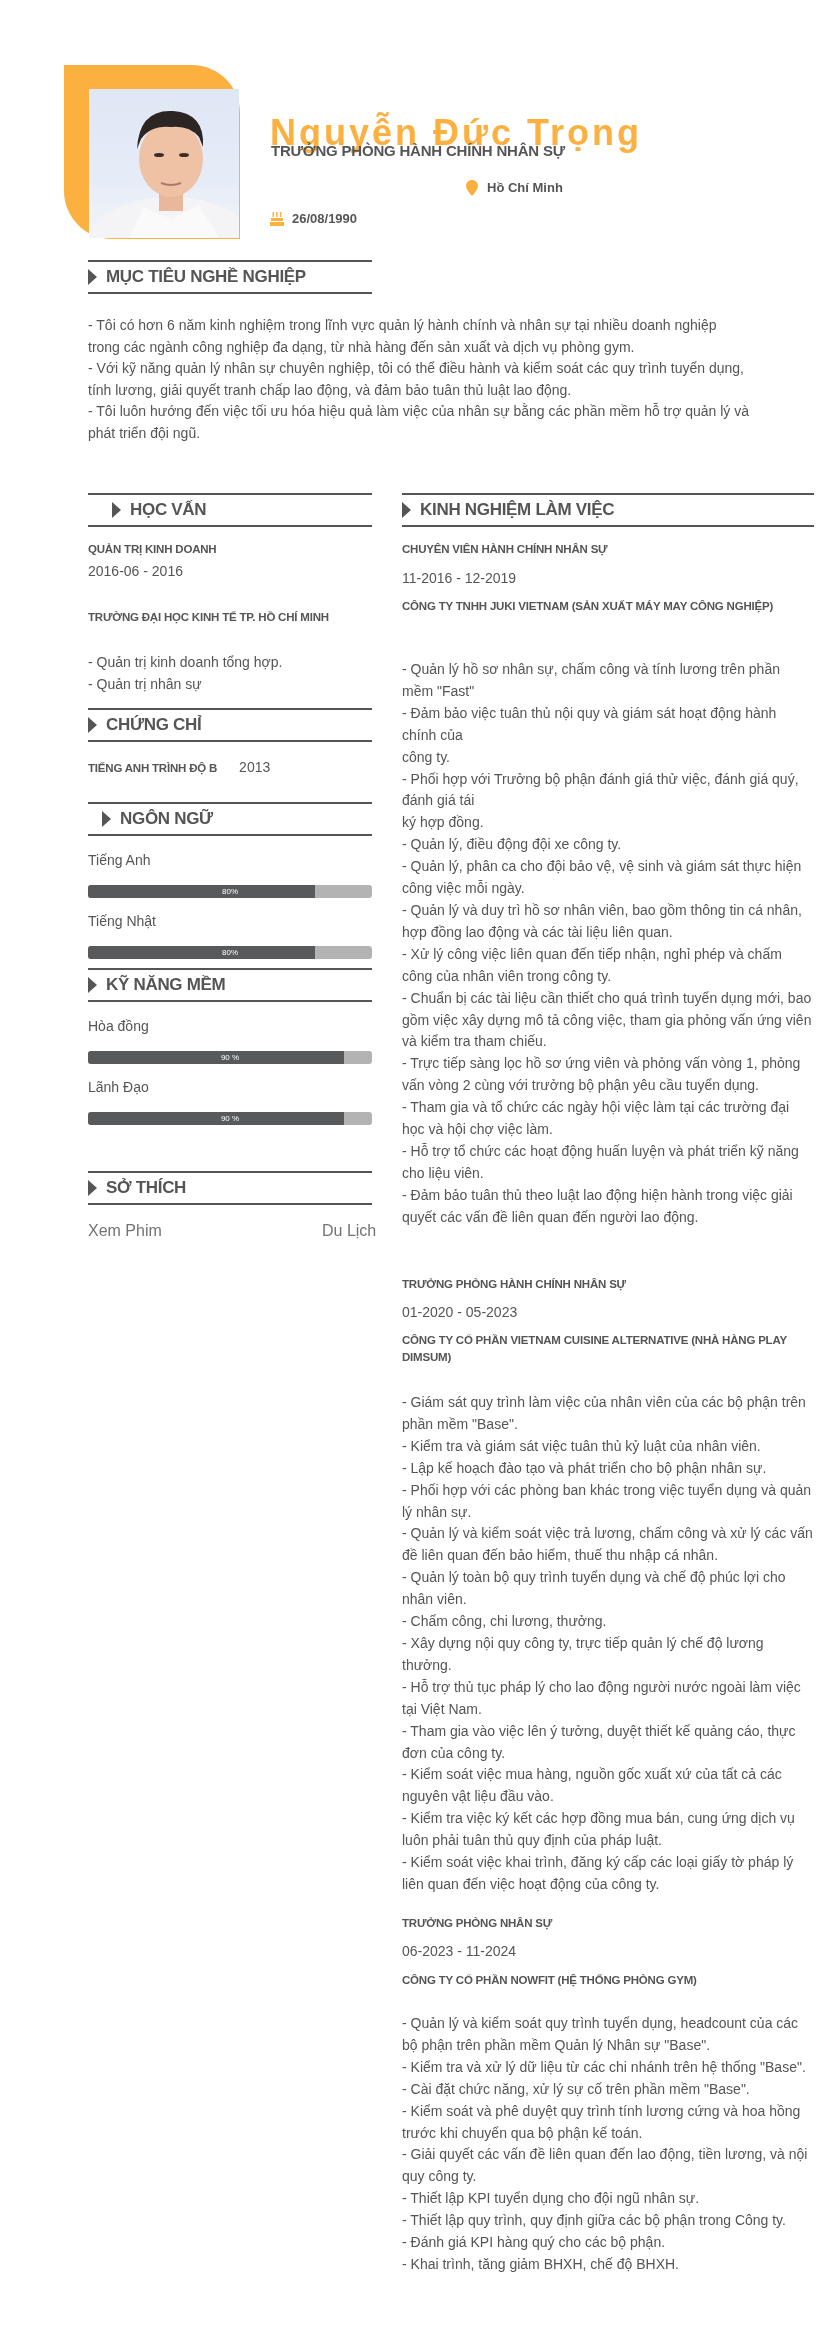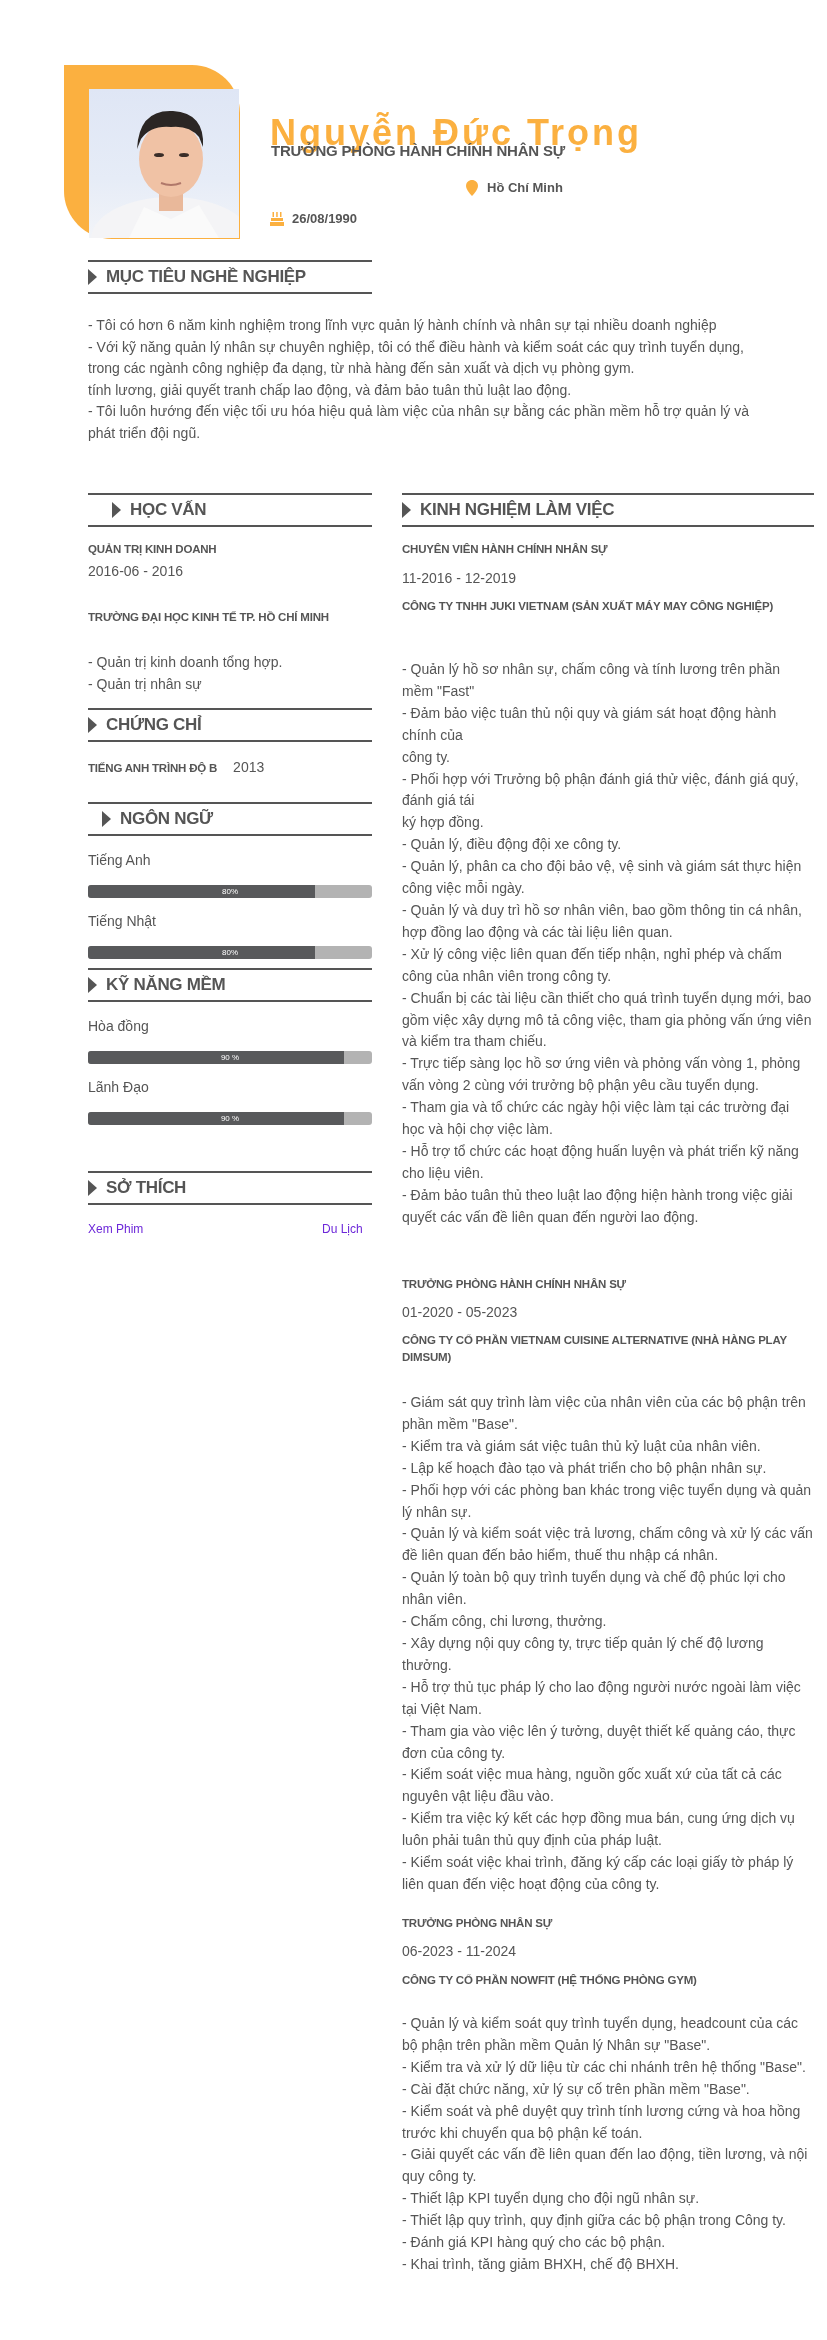--- a/index.html
+++ b/index.html
@@ -25,21 +25,21 @@
 
   .para { position: absolute; font-size: 14px; line-height: 21.6px; color: #555; }
   .sub { position: absolute; font-size: 11.5px; font-weight: bold; color: #555; letter-spacing: -0.2px; line-height: 17px; }
   .date { position: absolute; font-size: 14px; color: #555; }
 
   .bar-label { position: absolute; left: 88px; font-size: 14px; color: #555; }
   .bar { position: absolute; left: 88px; width: 284px; height: 13px; background: #b3b3b3; border-radius: 3px; overflow: hidden; }
   .bar .fill { position: absolute; left: 0; top: 0; height: 100%; background: #58595b; }
   .bar .pct { position: absolute; left: 0; top: 0; width: 100%; text-align: center; font-size: 8px; color: #fff; line-height: 13px; }
 
-  .hobby { position: absolute; font-size: 12px; color: #6d28d9; }
+  .hobby { position: absolute; font-size: 16px; color: #737373; }
 
   .exp-body { position: absolute; left: 402px; width: 412px; font-size: 14px; line-height: 21.9px; color: #555; }
 </style>
 </head>
 <body>
 
 <div class="header">
   <div class="photo-frame"></div>
   <div class="photo">
     <svg width="150" height="149" viewBox="0 0 150 149">
@@ -79,22 +79,22 @@
     <span>26/08/1990</span>
   </div>
 </div>
 
 <div class="section-head" style="left:88px; top:260px; width:284px;">
   <span class="tri"></span>
   <span class="label">MỤC TIÊU NGHỀ NGHIỆP</span>
 </div>
 <div class="para" style="left:88px; top:315px; width:730px;">
   <div>- Tôi có hơn 6 năm kinh nghiệm trong lĩnh vực quản lý hành chính và nhân sự tại nhiều doanh nghiệp</div>
+  <div>trong các ngành công nghiệp đa dạng, từ nhà hàng đến sản xuất và dịch vụ phòng gym.</div>
   <div>- Với kỹ năng quản lý nhân sự chuyên nghiệp, tôi có thể điều hành và kiểm soát các quy trình tuyển dụng,</div>
-  <div>trong các ngành công nghiệp đa dạng, từ nhà hàng đến sản xuất và dịch vụ phòng gym.</div>
   <div>tính lương, giải quyết tranh chấp lao động, và đảm bảo tuân thủ luật lao động.</div>
   <div>- Tôi luôn hướng đến việc tối ưu hóa hiệu quả làm việc của nhân sự bằng các phần mềm hỗ trợ quản lý và</div>
   <div>phát triển đội ngũ.</div>
 </div>
 
 <div class="section-head" style="left:88px; top:493px; width:284px;padding-left:24px;">
   <span class="tri"></span>
   <span class="label">HỌC VẤN</span>
 </div>
 <div class="sub" style="left:88px; top:541px;">QUẢN TRỊ KINH DOANH</div>
@@ -102,21 +102,21 @@
 <div class="sub" style="left:88px; top:609px;">TRƯỜNG ĐẠI HỌC KINH TẾ TP. HỒ CHÍ MINH</div>
 <div class="para" style="left:88px; top:651px; width:284px; line-height:22px;">
   <div>- Quản trị kinh doanh tổng hợp.</div>
   <div>- Quản trị nhân sự</div>
 </div>
 
 <div class="section-head" style="left:88px; top:708px; width:284px;">
   <span class="tri"></span>
   <span class="label">CHỨNG CHỈ</span>
 </div>
-<div style="position:absolute; left:88px; top:759px; display:flex; align-items:baseline; gap:16px;">
+<div style="position:absolute; left:88px; top:759px; display:flex; align-items:baseline; gap:22px;">
   <span class="sub" style="position:static;">TIẾNG ANH TRÌNH ĐỘ B</span>
   <span style="font-size:14px; color:#555;">2013</span>
 </div>
 
 <div class="section-head" style="left:88px; top:802px; width:284px;padding-left:14px;">
   <span class="tri"></span>
   <span class="label">NGÔN NGỮ</span>
 </div>
 <div class="bar-label" style="top:852px;">Tiếng Anh</div>
 <div class="bar" style="top:885px;">

